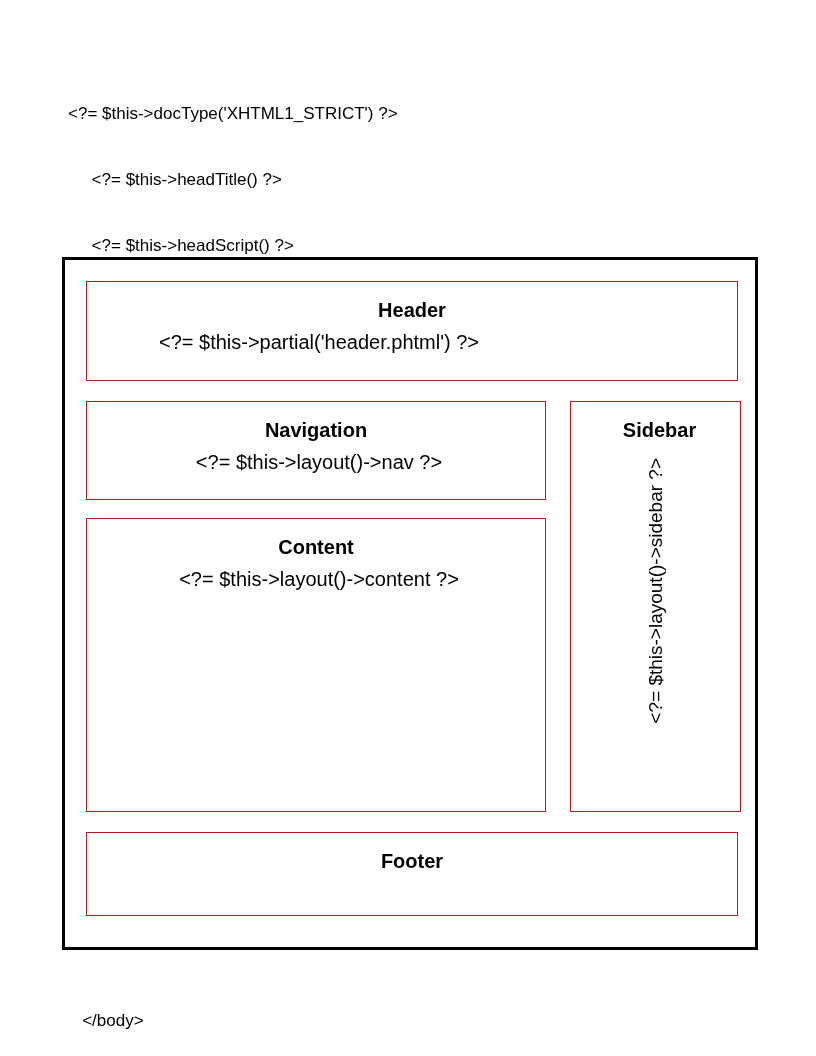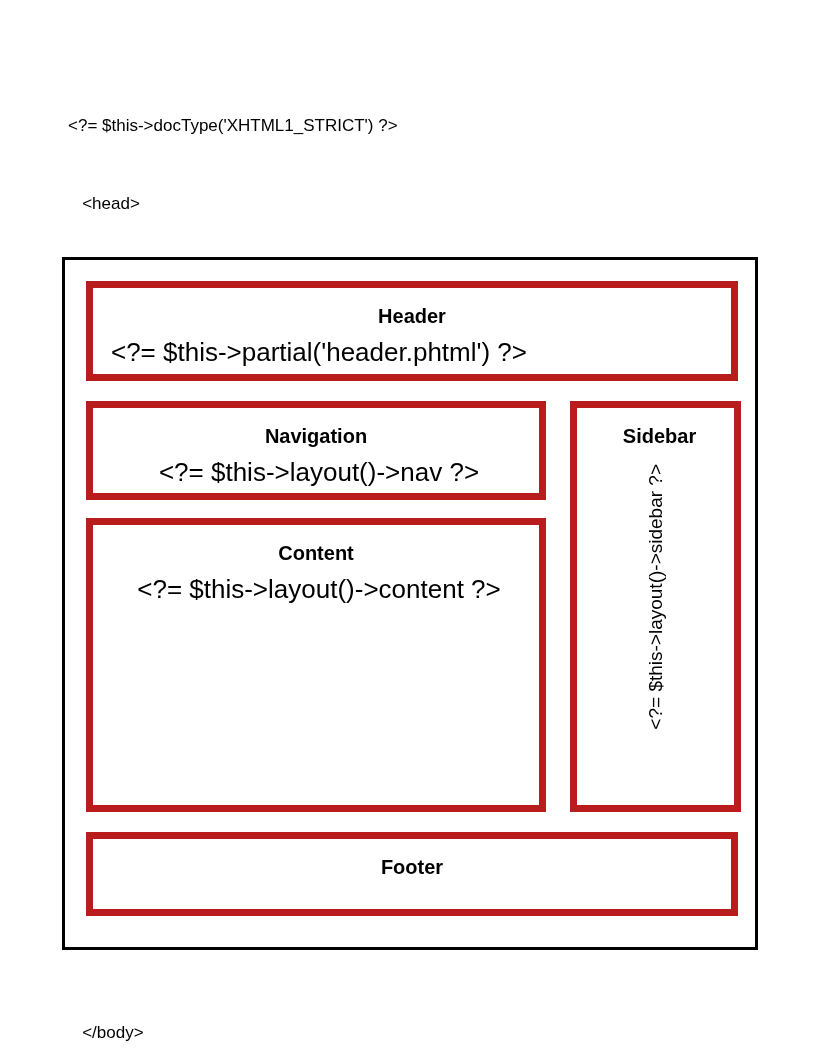--- a/index.html
+++ b/index.html
@@ -20,57 +20,57 @@
   .code-listing {
     position: absolute;
     font-family: "Liberation Sans", sans-serif;
     font-size: 17px;
     line-height: 22px;
     white-space: pre;
     color: #000000;
   }
   #code-top   { left: 68px; top: 59px; }
   #code-bottom{ left: 68px; top: 966px; }
-  .code-line { white-space: pre; margin-top: 12px; }
+  .code-line { white-space: pre; }
 
   
   #layout-diagram {
     position: absolute;
     left: 62px;
     top: 257px;
     width: 696px;
     height: 693px;
     border: 3px solid #000000;
     box-sizing: border-box;
     background: #ffffff;
   }
 
   .region-box {
     position: absolute;
-    border: 7px solid #b91c1c;
+    border: 1px solid #b91c1c;
     box-sizing: border-box;
     background: #ffffff;
   }
 
   .region-title {
     position: absolute;
     left: 0;
     right: 0;
     text-align: center;
     font-size: 20px;
     font-weight: bold;
     letter-spacing: 0px;
   }
 
   .region-code {
     position: absolute;
     left: 0;
     right: 0;
     text-align: center;
-    font-size: 26px;
+    font-size: 20px;
     font-weight: normal;
     white-space: pre;
     padding-left: 10px;
   }
 
   
   #region-header { left: 21px;  top: 21px;  width: 652px; height: 100px; }
   #region-header .region-title { top: 17px; }
   #region-header .region-code  { top: 49px; padding-right: 196px; }
 
@@ -108,21 +108,20 @@
   
   #region-footer { left: 21px; top: 572px; width: 652px; height: 84px; }
   #region-footer .region-title { top: 17px; }
   #region-footer .region-code  { top: 49px; padding-right: 196px; }
 </style>
 </head>
 <body>
 
 <div class="code-listing" id="code-top">
   <div class="code-line">&lt;?= $this-&gt;docType('XHTML1_STRICT') ?&gt;</div>
-  <div class="code-line">   &lt;head&gt;</div>
   <div class="code-line">     &lt;?= $this-&gt;headTitle() ?&gt;</div>
   <div class="code-line">     &lt;?= $this-&gt;headScript() ?&gt;</div>
   <div class="code-line">     &lt;?= $this-&gt;headStylesheet() ?&gt;</div>
   <div class="code-line">   &lt;/head&gt;</div>
   <div class="code-line">   &lt;body&gt;</div>
 </div>
 
 <div id="layout-diagram">
 
   <div class="region-box" id="region-header">

